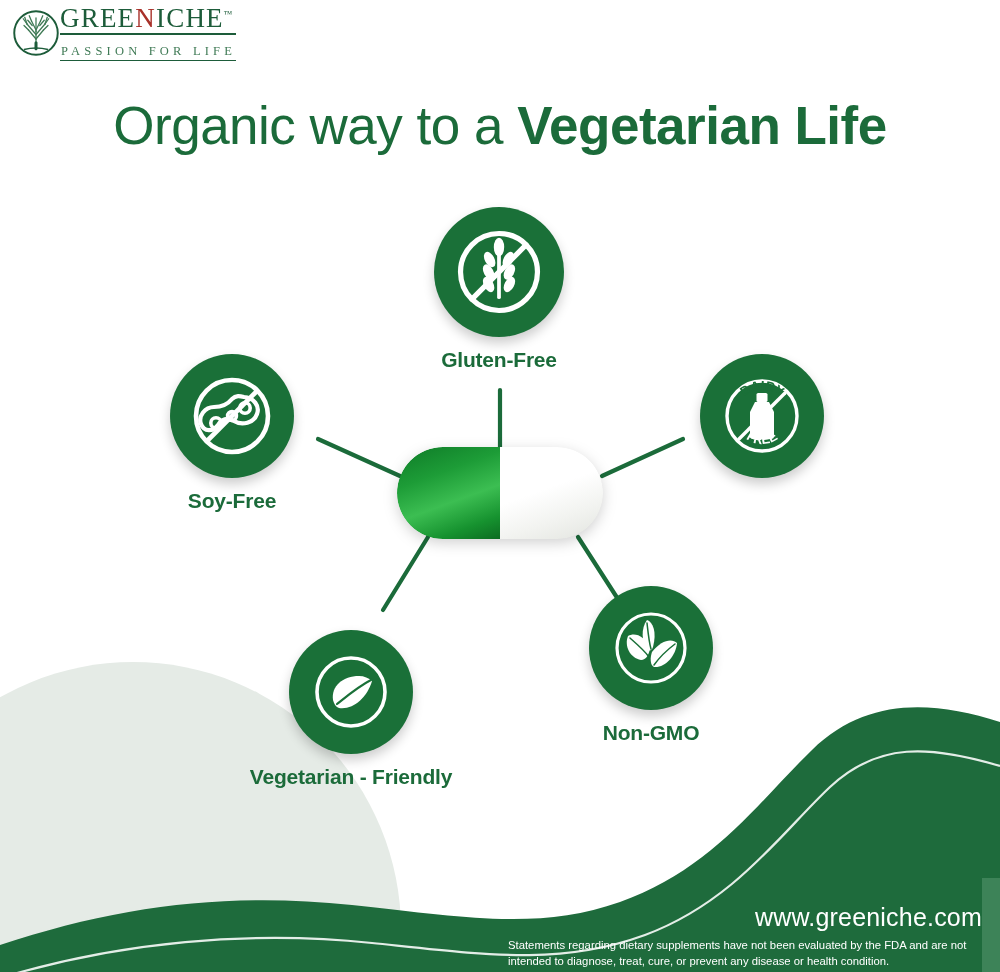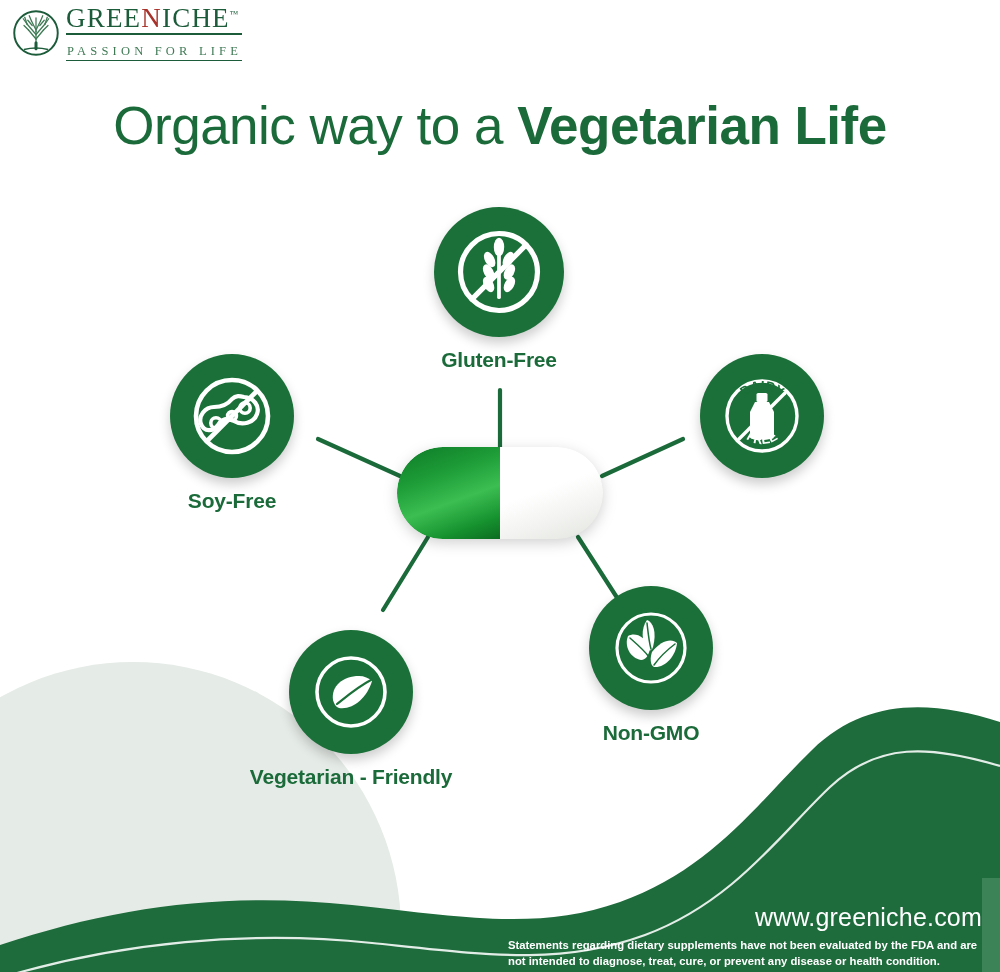--- a/index.html
+++ b/index.html
@@ -10,21 +10,21 @@
     position:relative; overflow:hidden;
     background:#ffffff;
   }
 
   
   #bg-layer { position:absolute; inset:0; z-index:0; }
 
   
   #logo {
     position:absolute; left:12px; top:4px;
-    display:flex; align-items:center; gap:6px; z-index:6;
+    display:flex; align-items:center; z-index:6;
   }
   #logo-mark { width:48px; height:48px; flex:0 0 48px; }
   #logo-text { position:relative; padding-top:1px; }
   .logo-word {
     font-family:"Liberation Serif", serif;
     font-size:27px; letter-spacing:1.2px; line-height:1;
     color:#1d5c3a; font-weight:400; white-space:nowrap;
   }
   .logo-word .red { color:#a8312a; }
   .logo-tm { font-size:9px; vertical-align:super; letter-spacing:0; }
@@ -85,21 +85,21 @@
   
   #site-url {
     position:absolute; right:18px; top:903px; z-index:7;
     font-size:25px; color:#ffffff; letter-spacing:.2px;
     font-weight:400; white-space:nowrap;margin-left:26px;
   }
   #disclaimer {
     position:absolute; right:22px; top:938px; z-index:7;
     width:470px; text-align:left;
     font-size:11.3px; line-height:1.38; color:#ffffff;
-    font-weight:700;
+    font-weight:400;
   }
 </style>
 </head>
 <body>
 
 <svg id="bg-layer" viewBox="0 0 1000 972" width="1000" height="972" preserveAspectRatio="none">
 
   <circle cx="133" cy="930" r="268" fill="#e5ebe6"></circle>
 
   <path d="M1000,722 L1000,972 L0,972 L0,945

